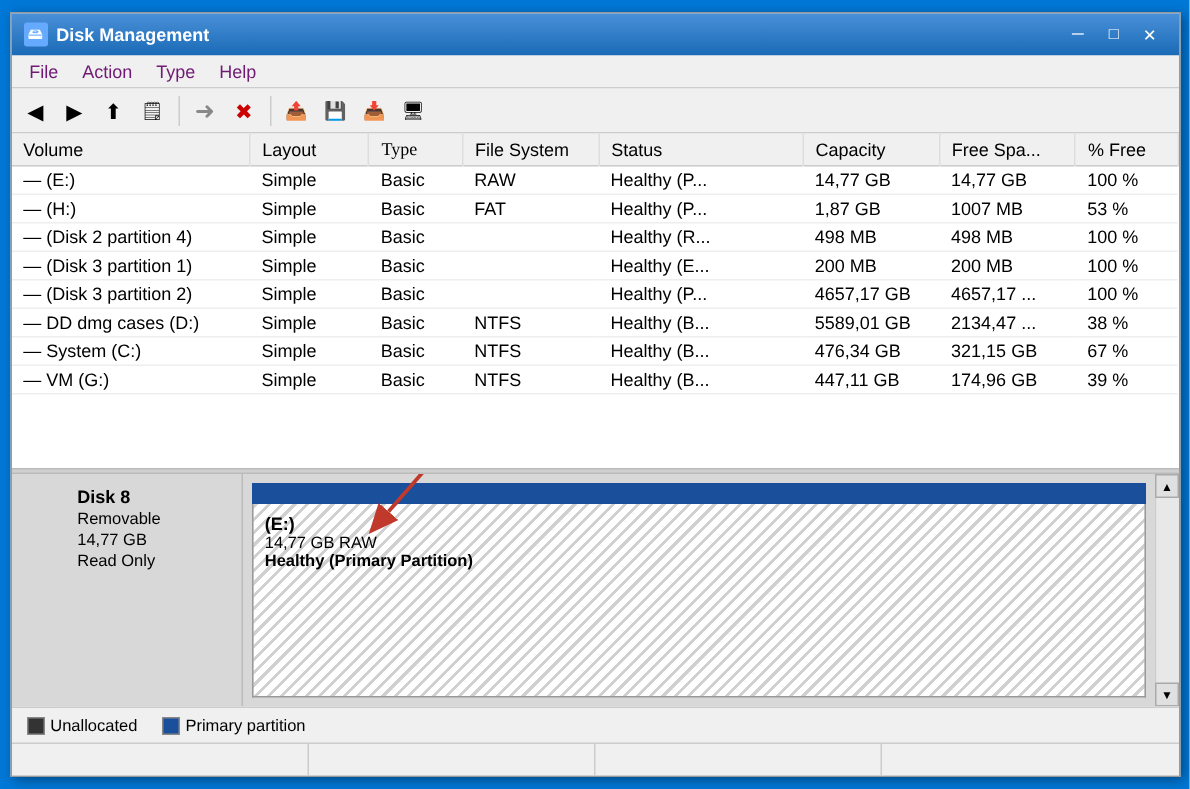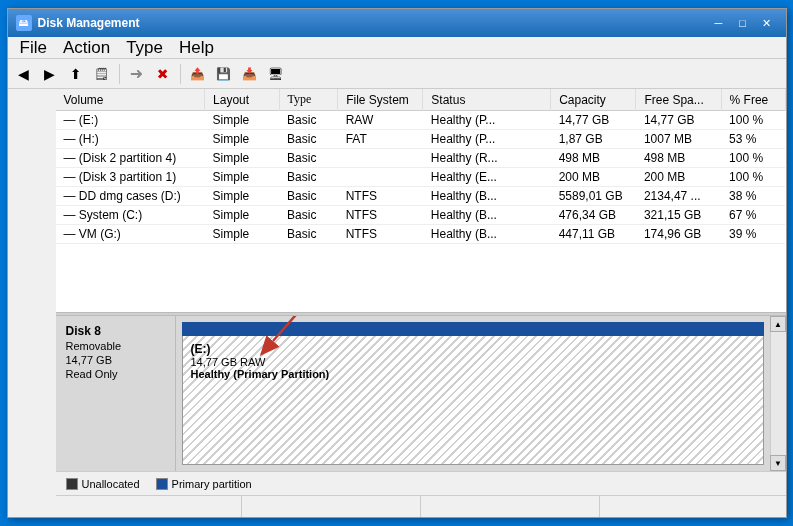--- a/index.html
+++ b/index.html
@@ -69,22 +69,22 @@
       background: #f0f0f0;
       border-bottom: 1px solid #ccc;
       height: 22px;
       display: flex;
       align-items: center;
       padding: 0 4px;
     }
     .menu-item {
       padding: 2px 8px;
       cursor: pointer;
-      font-size: 17px;
-      color: #000000;
+      font-size: 12px;
+      color: #701a75;
     }
 
     .toolbar {
       background: #f0f0f0;
       border-bottom: 1px solid #ccc;
       height: 30px;
       display: flex;
       align-items: center;
       padding: 0 4px;
       gap: 2px;
@@ -105,21 +105,20 @@
       height: 20px;
       background: #ccc;
       margin: 0 3px;
     }
 
     .main-content {
       flex: 1;
       display: flex;
       flex-direction: column;
       overflow: hidden;
-      margin-left: 48px;
     }
 
     .top-pane {
       flex: 1;
       overflow-y: auto;
       overflow-x: auto;
       background: white;
     }
 
     table {
@@ -163,20 +162,21 @@
       cursor: ns-resize;
       border-top: 1px solid #bbb;
       border-bottom: 1px solid #bbb;
     }
 
     .bottom-pane {
       height: 155px;
       display: flex;
       background: #d8d8d8;
       overflow: hidden;
+      padding-left: 34px;
     }
 
     .disk-label {
       width: 120px;
       min-width: 120px;
       background: #d8d8d8;
       border-right: 1px solid #bbb;
       padding: 8px 10px;
       font-size: 11px;
       display: flex;
@@ -399,20 +399,30 @@
       <td>— (Disk 3 partition 1)</td>
       <td>Simple</td>
       <td>Basic</td>
       <td></td>
       <td>Healthy (E...</td>
       <td>200 MB</td>
       <td>200 MB</td>
       <td>100 %</td>
     </tr>
             <tr>
+      <td>— (Disk 3 partition 2)</td>
+      <td>Simple</td>
+      <td>Basic</td>
+      <td></td>
+      <td>Healthy (P...</td>
+      <td>4657,17 GB</td>
+      <td>4657,17 ...</td>
+      <td>100 %</td>
+    </tr>
+            <tr>
       <td>— DD dmg cases (D:)</td>
       <td>Simple</td>
       <td>Basic</td>
       <td>NTFS</td>
       <td>Healthy (B...</td>
       <td>5589,01 GB</td>
       <td>2134,47 ...</td>
       <td>38 %</td>
     </tr>
             <tr>

